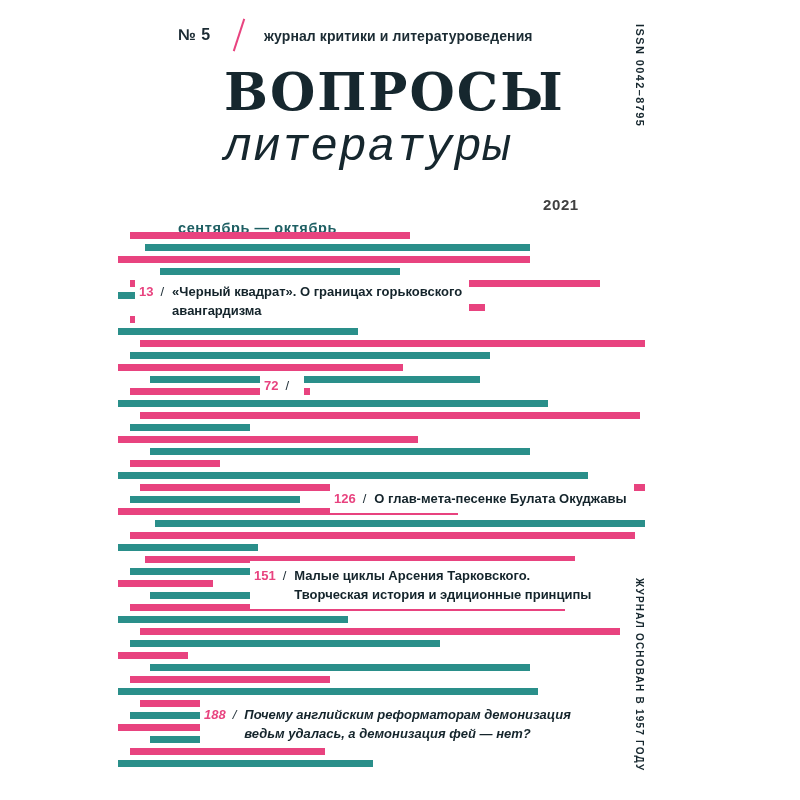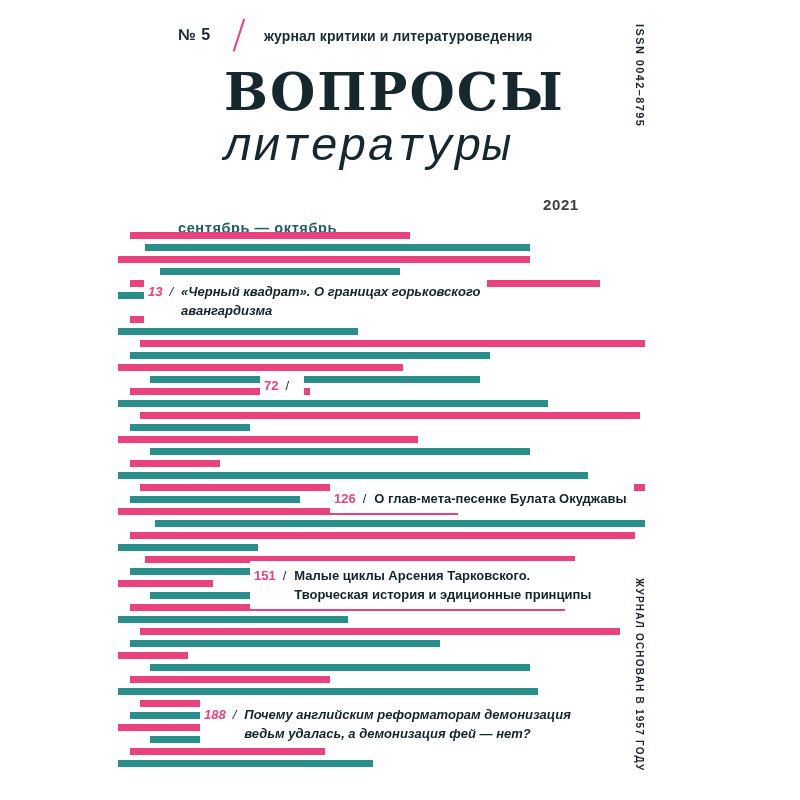--- a/index.html
+++ b/index.html
@@ -153,21 +153,21 @@
     line-height: 19px;
   }
   .entry .text {
     font-size: 13px;
     font-weight: bold;
     color: #14242b;
     line-height: 19px;
     white-space: pre-line;
   }
 
-  #e1 { left: 144px; top: 277px; font-style: italic; }
+  #e1 { left: 135px; top: 277px; }
   #e2 { left: 260px; top: 371px; }
   #e3 { left: 330px; top: 484px; }
   #e4 { left: 250px; top: 561px; }
   #e5 { left: 200px; top: 700px; font-style: italic; }
 </style>
 </head>
 <body>
 
 <div id="cover">
 

